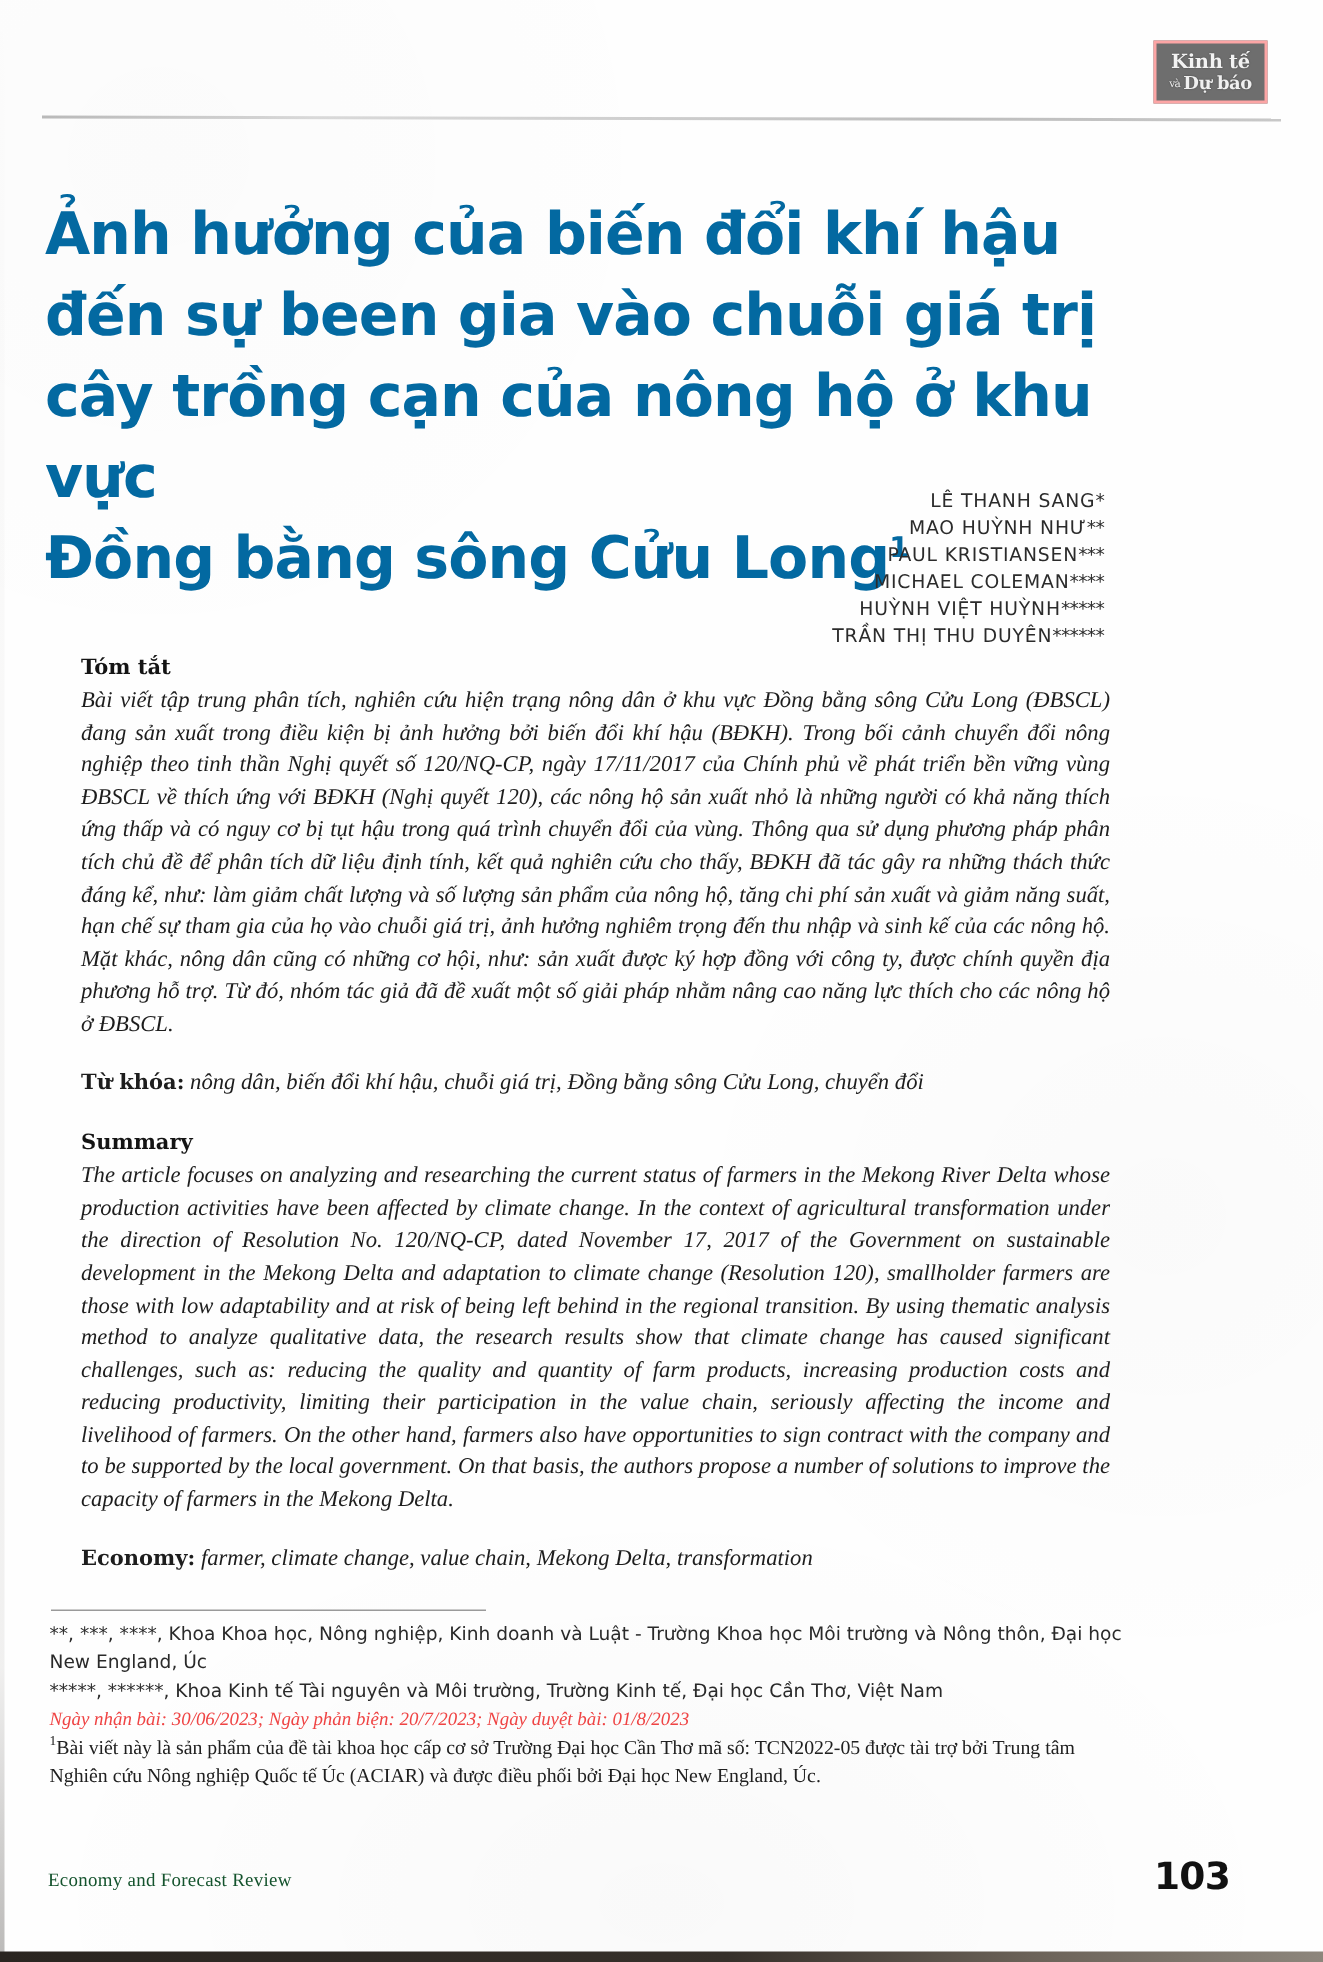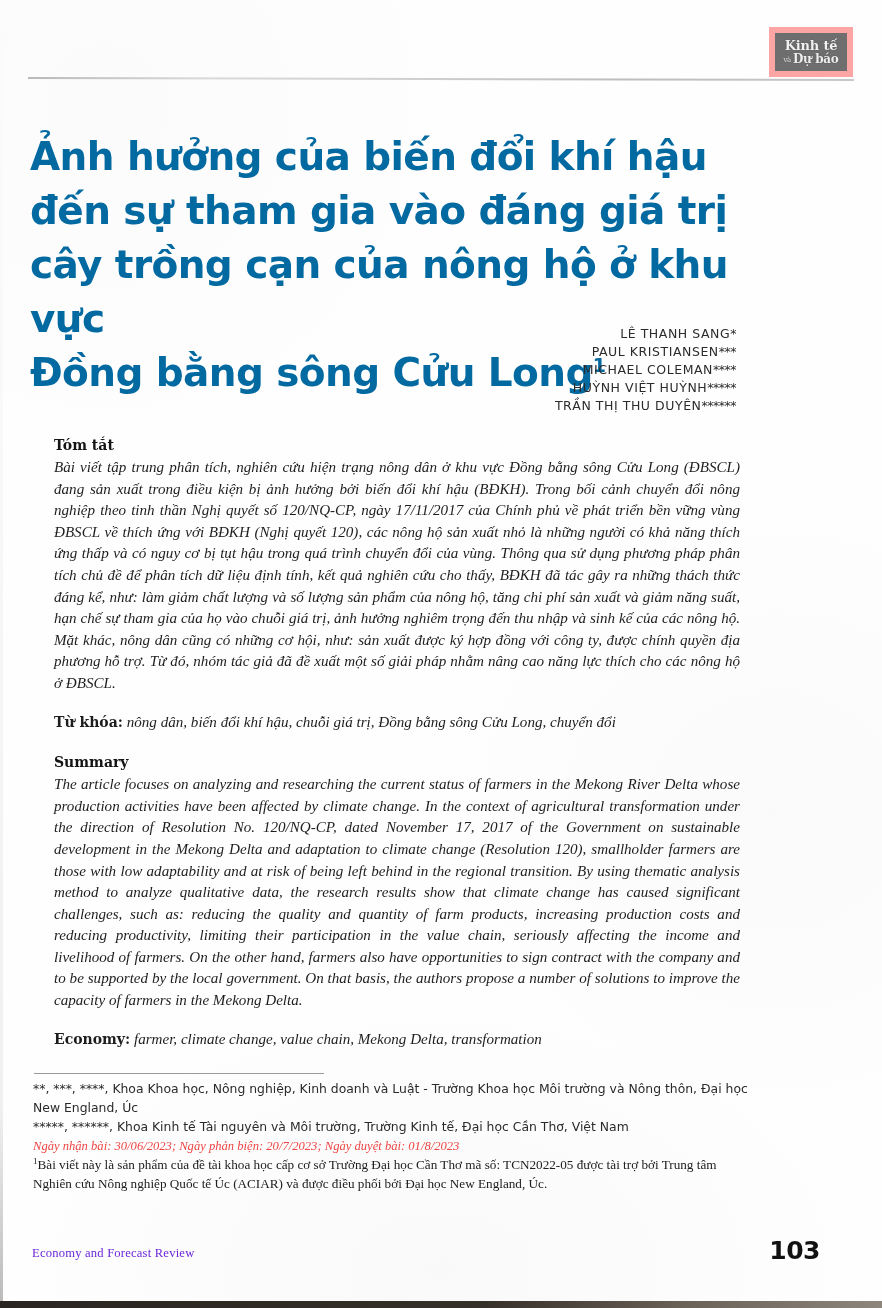--- a/index.html
+++ b/index.html
@@ -41,21 +41,21 @@
   }
 
   
   .logo-box {
     position: absolute;
     top: 27px;
     left: 769px;
     width: 72px;
     height: 38px;
     background: #6e6e6e;
-    border: 6px solid #fca5a5;
+    border: 2px solid #fca5a5;
     display: flex;
     flex-direction: column;
     align-items: center;
     justify-content: center;
     line-height: 1.02;
   }
   .logo-line1 {
     color: #f2f2f2;
     font-family: "DejaVu Serif", serif;
     font-weight: bold;
@@ -210,21 +210,21 @@
   }
 
   
   .footer-journal {
     position: absolute;
     top: 1246px;
     left: 32px;
     font-family: "Liberation Serif", serif;
     font-size: 12.6px;
     letter-spacing: 0.2px;
-    color: #6d28d9;
+    color: #14532d;
   }
   .footer-page {
     position: absolute;
     top: 1236px;
     left: 700px;
     width: 120px;
     text-align: right;
     font-family: "DejaVu Sans", sans-serif;
     font-weight: bold;
     font-size: 25px;
@@ -244,27 +244,28 @@
     <div class="logo-line1">Kinh tế</div>
     <div class="logo-line2">
       <span class="small">và </span><span>Dự báo</span>
     </div>
   </div>
 
   <div class="header-rule"></div>
 
   <h1 class="title">
     <span>Ảnh hưởng của biến đổi khí hậu</span><br>
-    <span>đến sự tham gia vào đáng giá trị</span><br>
+    <span>đến sự been gia vào chuỗi giá trị</span><br>
     <span>cây trồng cạn của nông hộ ở khu vực</span><br>
     <span>Đồng bằng sông Cửu Long</span><sup>1</sup>
   </h1>
 
   <div class="authors">
     <div class="line"><span>LÊ THANH SANG</span><span class="star">*</span></div>
+    <div class="line"><span>MAO HUỲNH NHƯ</span><span class="star">**</span></div>
     <div class="line"><span>PAUL KRISTIANSEN</span><span class="star">***</span></div>
     <div class="line"><span>MICHAEL COLEMAN</span><span class="star">****</span></div>
     <div class="line"><span>HUỲNH VIỆT HUỲNH</span><span class="star">*****</span></div>
     <div class="line"><span>TRẦN THỊ THU DUYÊN</span><span class="star">******</span></div>
   </div>
 
   <div class="body-block">
 
     <div class="sec-head">Tóm tắt</div>
     <p class="abstract-para">Bài viết tập trung phân tích, nghiên cứu hiện trạng nông dân ở khu vực Đồng bằng sông Cửu Long (ĐBSCL) đang sản xuất trong điều kiện bị ảnh hưởng bởi biến đổi khí hậu (BĐKH). Trong bối cảnh chuyển đổi nông nghiệp theo tinh thần Nghị quyết số 120/NQ-CP, ngày 17/11/2017 của Chính phủ về phát triển bền vững vùng ĐBSCL về thích ứng với BĐKH (Nghị quyết 120), các nông hộ sản xuất nhỏ là những người có khả năng thích ứng thấp và có nguy cơ bị tụt hậu trong quá trình chuyển đổi của vùng. Thông qua sử dụng phương pháp phân tích chủ đề để phân tích dữ liệu định tính, kết quả nghiên cứu cho thấy, BĐKH đã tác gây ra những thách thức đáng kể, như: làm giảm chất lượng và số lượng sản phẩm của nông hộ, tăng chi phí sản xuất và giảm năng suất, hạn chế sự tham gia của họ vào chuỗi giá trị, ảnh hưởng nghiêm trọng đến thu nhập và sinh kế của các nông hộ. Mặt khác, nông dân cũng có những cơ hội, như: sản xuất được ký hợp đồng với công ty, được chính quyền địa phương hỗ trợ. Từ đó, nhóm tác giả đã đề xuất một số giải pháp nhằm nâng cao năng lực thích cho các nông hộ ở ĐBSCL.</p>

